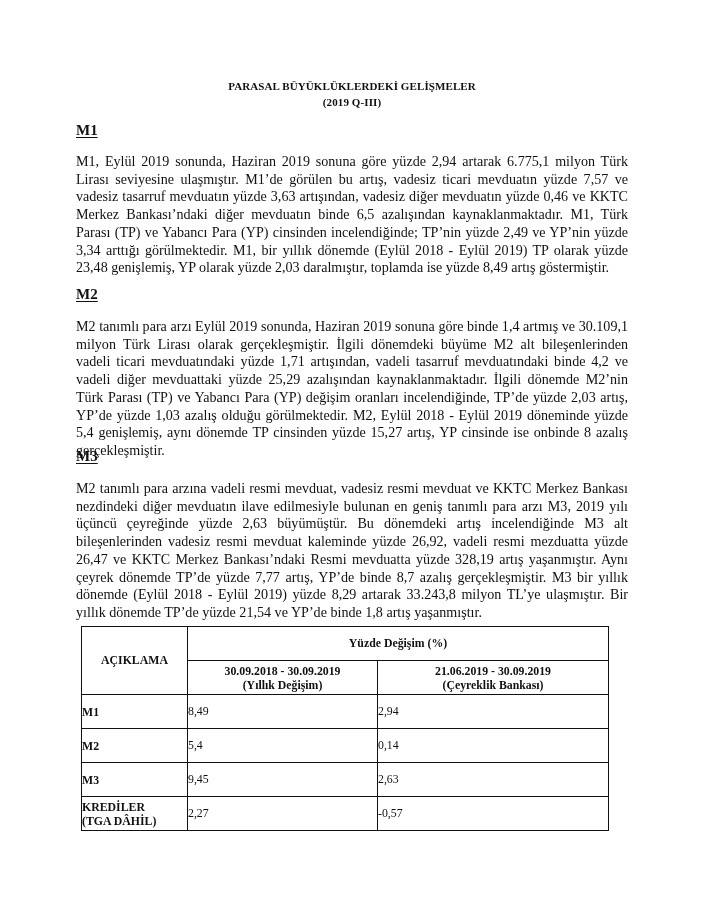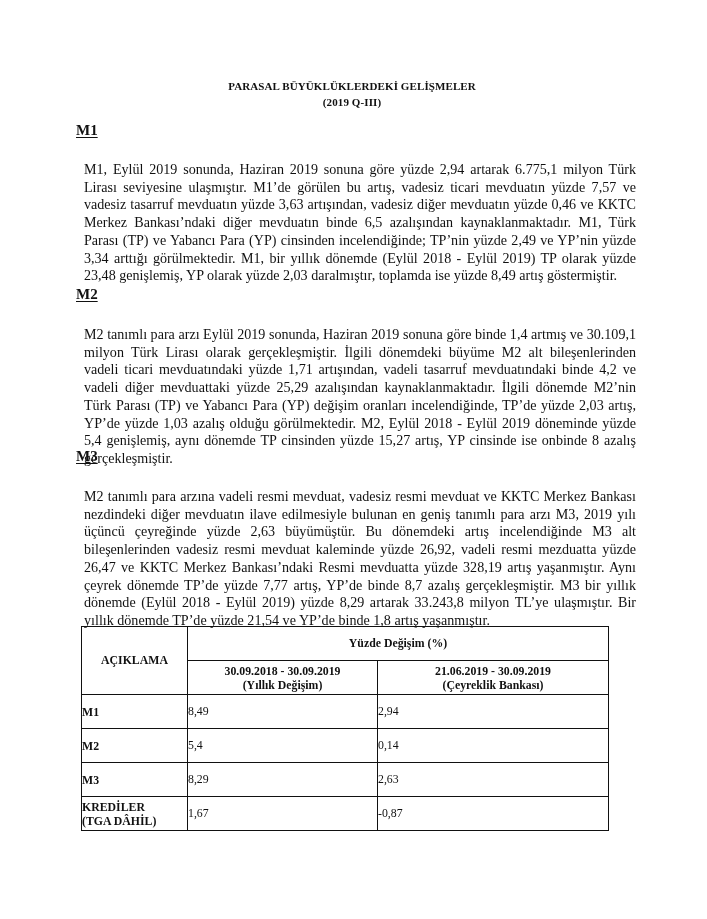--- a/index.html
+++ b/index.html
@@ -4,21 +4,21 @@
 <style>
   html, body { margin: 0; padding: 0; background: #ffffff; }
   body { width: 707px; height: 919px; position: relative; overflow: hidden;
          font-family: "Liberation Serif", "DejaVu Serif", serif; color: #111; }
   .page { position: absolute; left: 76px; top: 0; width: 552px; }
   .title { position: absolute; left: 0; width: 100%; top: 78px; text-align: center;
            font-weight: bold; font-size: 11px; line-height: 16px; letter-spacing: 0.1px; }
   .heading { position: absolute; left: 0; font-weight: bold; font-size: 15px;
              text-decoration: underline; text-underline-offset: 2px; }
   .para { position: absolute; left: 0; width: 552px; font-size: 14.1px; line-height: 17.7px;
-          text-align: justify; margin: 8px; }
+          text-align: justify; margin: 0; }
   table.summary { position: absolute; left: 81px; top: 626px; width: 528px;
                   border-collapse: collapse; font-size: 11.8px; }
   table.summary td, table.summary th { border: 1.3px solid #111; 
                   vertical-align: middle; padding: 0; }
   table.summary th { font-weight: bold; }
   .col1 { width: 105px; margin-top: 13px; }
   .col2 { width: 189px; }
   .hdr-top { height: 34px; }
   .hdr-sub { height: 34px; line-height: 14px; }
   .row { height: 34px; }
@@ -70,25 +70,25 @@
     <td class="lbl">
           <div>M2</div>
         </td>
     <td>5,4</td>
     <td>0,14</td>
   </tr>
   <tr class="row">
     <td class="lbl">
           <div>M3</div>
         </td>
-    <td>8,29</td>
+    <td>9,45</td>
     <td>2,63</td>
   </tr>
   <tr class="row">
     <td class="lbl">
       <div>KREDİLER</div>
       <div>(TGA DÂHİL)</div>
     </td>
-    <td>1,67</td>
-    <td>-0,87</td>
+    <td>2,27</td>
+    <td>-0,57</td>
   </tr>
 </tbody>
   </table>
 
 </body></html>

